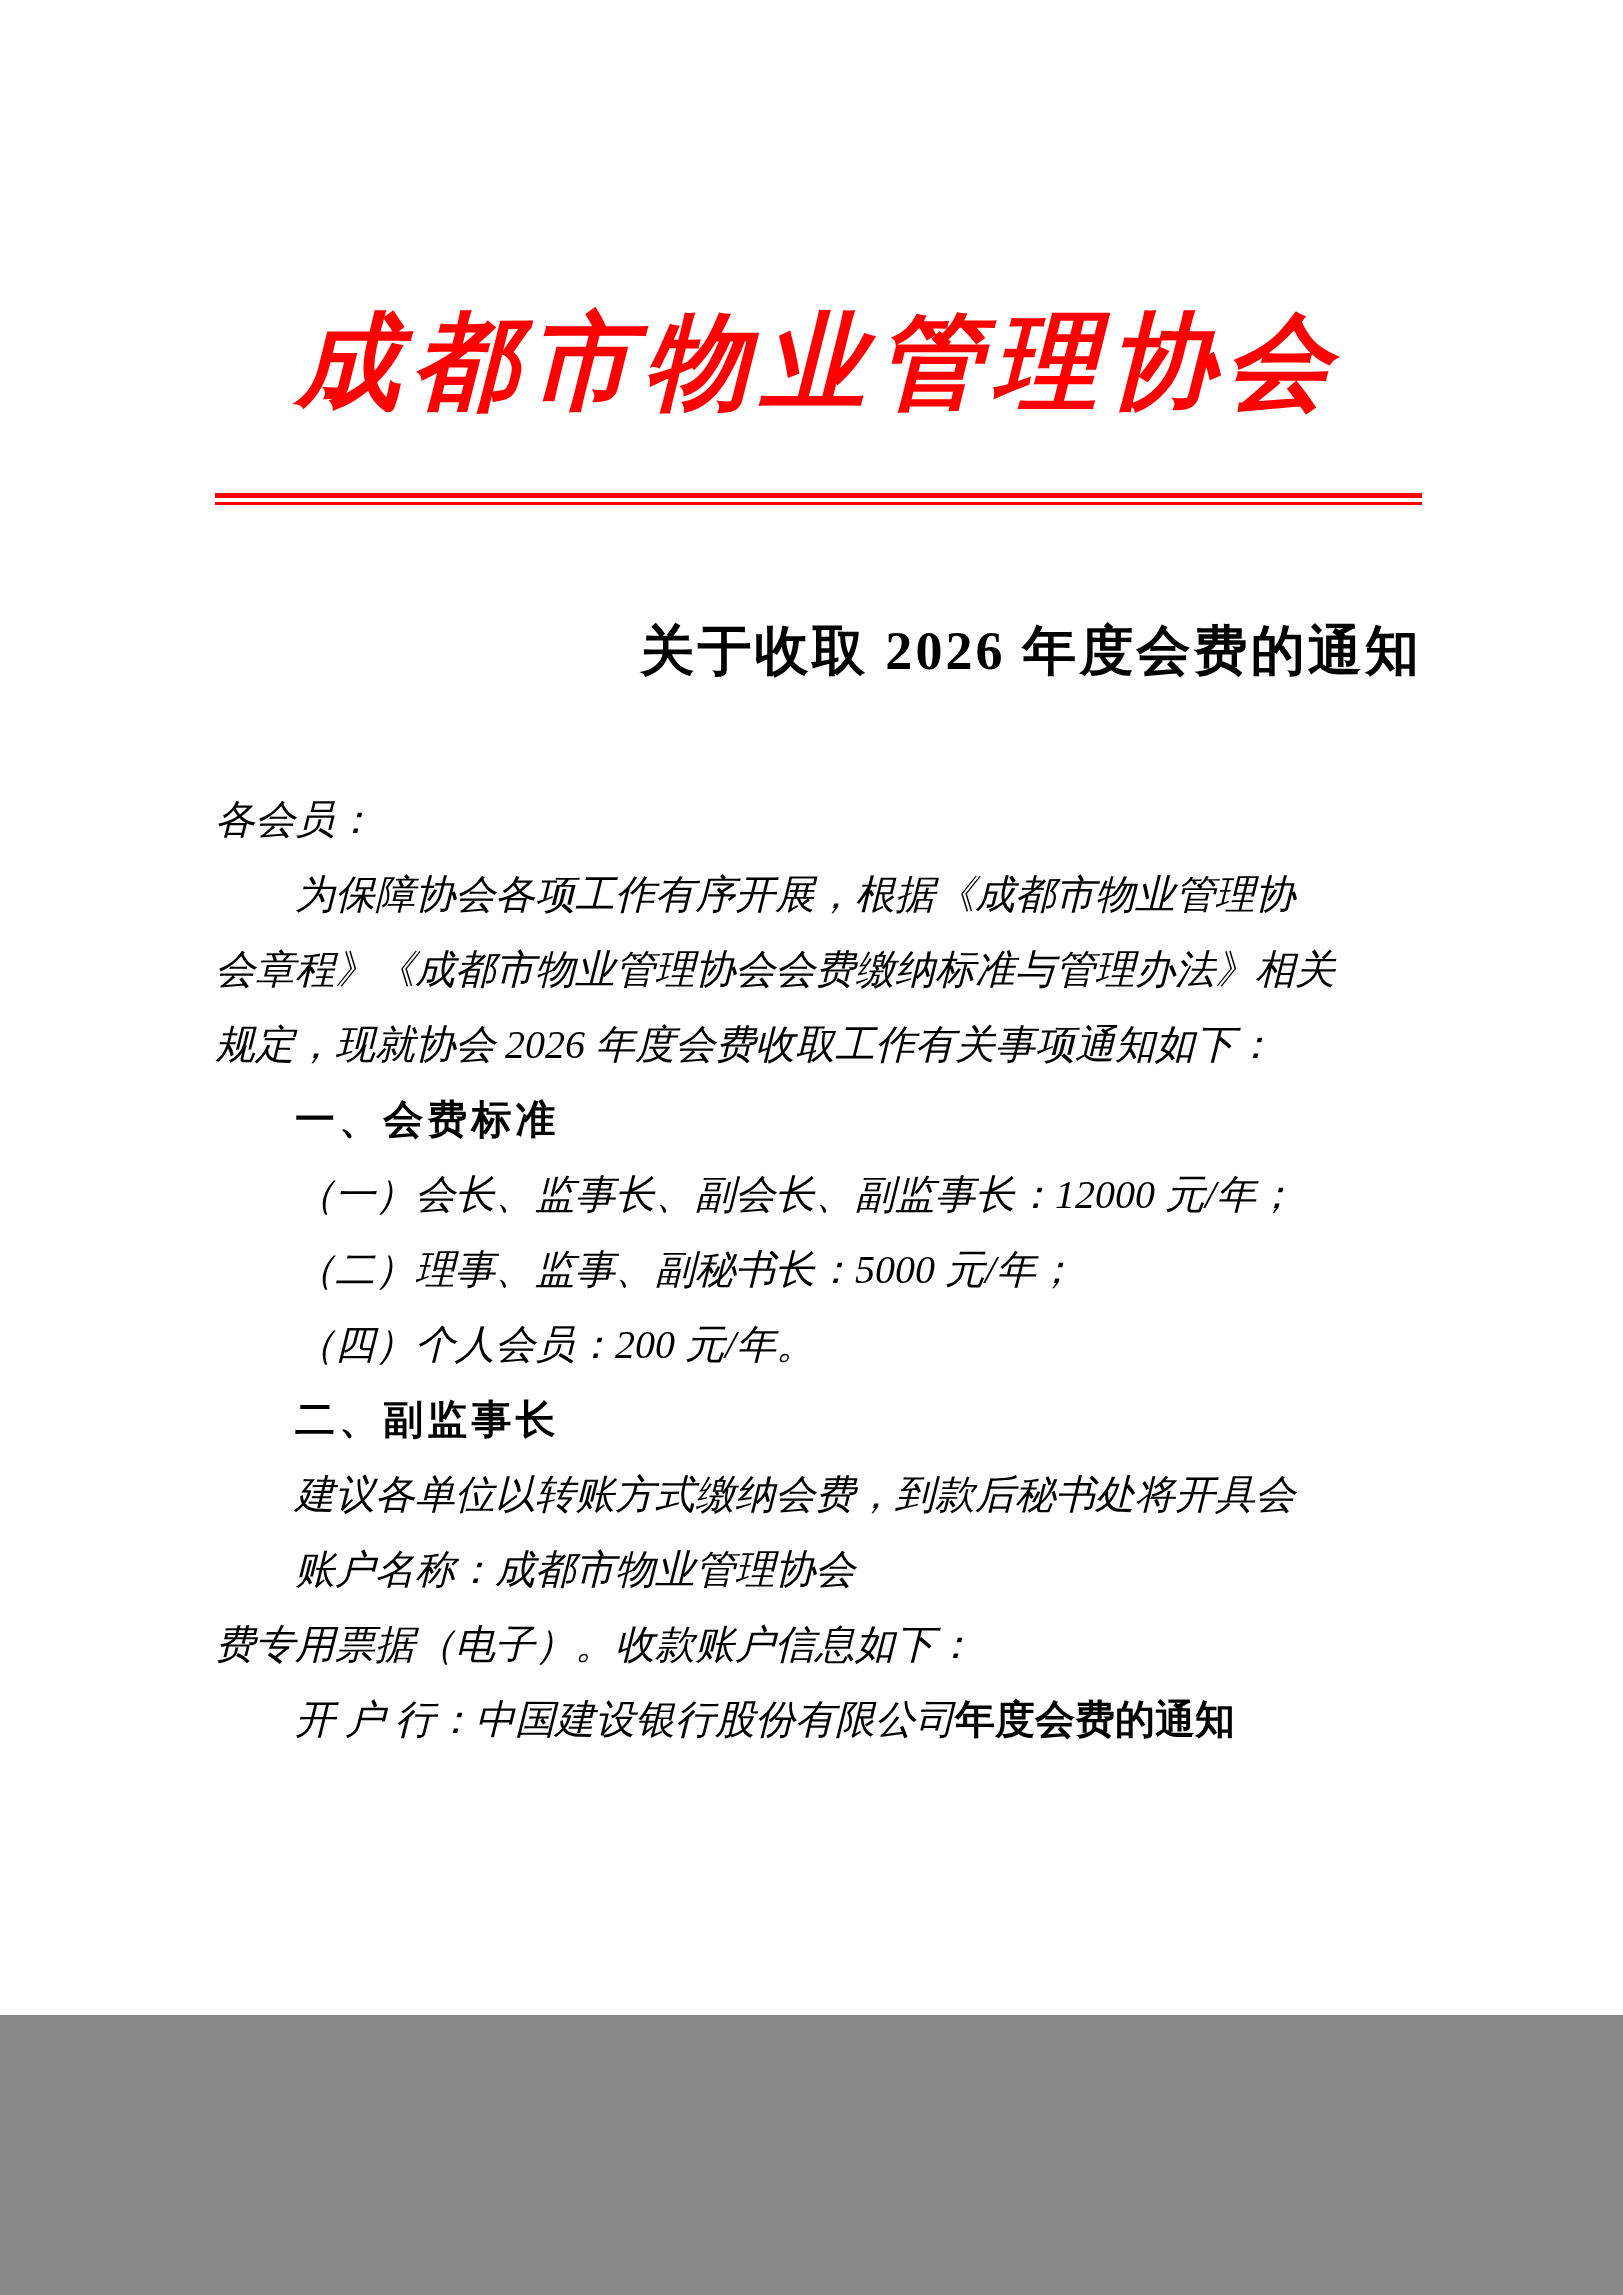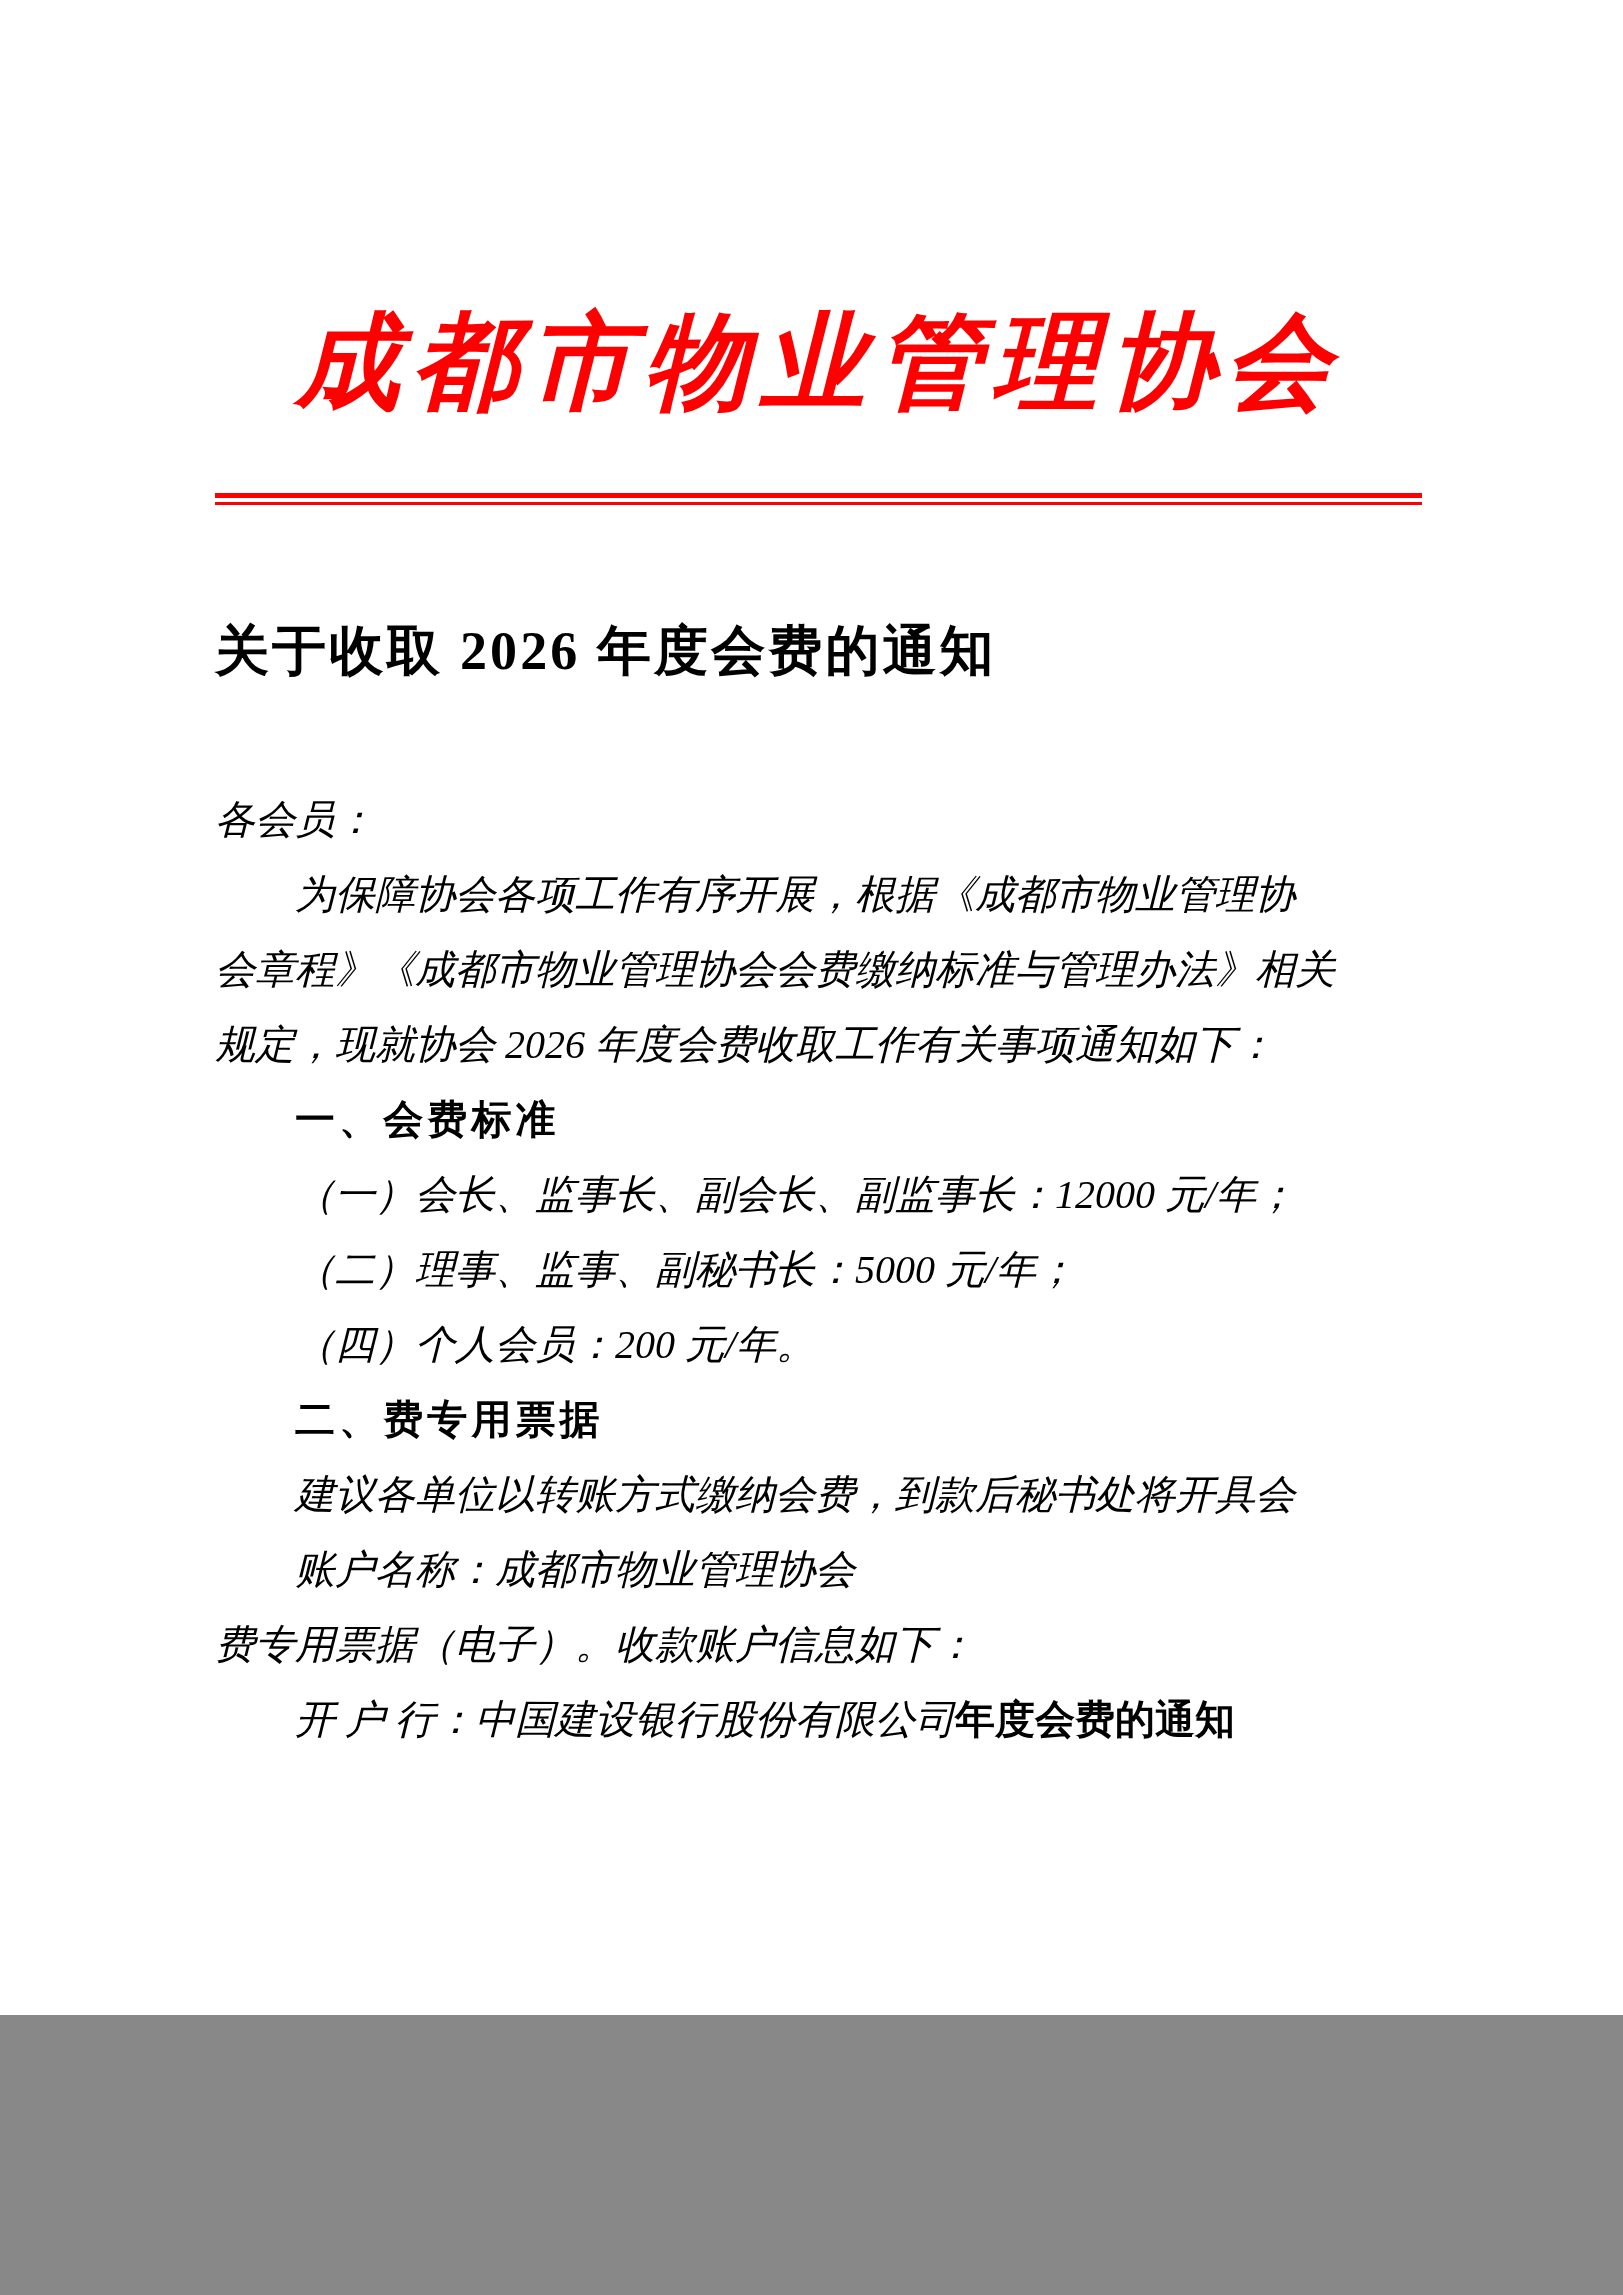--- a/index.html
+++ b/index.html
@@ -49,21 +49,21 @@
     text-align: right;
     padding-right: 41px;
     letter-spacing: 2px;
   }
   
   .doc-title {
     margin-top: 110px;
     line-height: 72px;
     font-size: 54px;
     font-weight: bold;
-    text-align: left;
+    text-align: right;
     letter-spacing: 3.1px;
     white-space: nowrap;
   }
   
   .body {
     margin-top: 95px;
     font-size: 40px;
     line-height: 75px;
     font-style: italic;
     text-align: justify;
@@ -122,21 +122,21 @@
 
     <div class="body">
       <div class="line">各会员：</div>
       <div class="line indent">为保障协会各项工作有序开展，根据《成都市物业管理协</div>
       <div class="line">会章程》《成都市物业管理协会会费缴纳标准与管理办法》相关</div>
       <div class="line">规定，现就协会 2026 年度会费收取工作有关事项通知如下：</div>
       <div class="line indent hei">一、会费标准</div>
       <div class="line indent">（一）会长、监事长、副会长、副监事长：12000 元/年；</div>
       <div class="line indent">（二）理事、监事、副秘书长：5000 元/年；</div>
       <div class="line indent">（四）个人会员：200 元/年。</div>
-      <div class="line indent hei">二、费专用票据</div>
+      <div class="line indent hei">二、副监事长</div>
       <div class="line indent">建议各单位以转账方式缴纳会费，到款后秘书处将开具会</div>
       <div class="line indent">账户名称：成都市物业管理协会</div>
       <div class="line">费专用票据（电子）。收款账户信息如下：</div>
       <div class="line indent"><span>开 户 行：中国建设银行股份有限公司</span><span class="bold-song">年度会费的通知</span></div>
     </div>
 
   </div>
 
   <div class="footer-rule-thin"></div>
   <div class="footer-rule-thick"></div>

